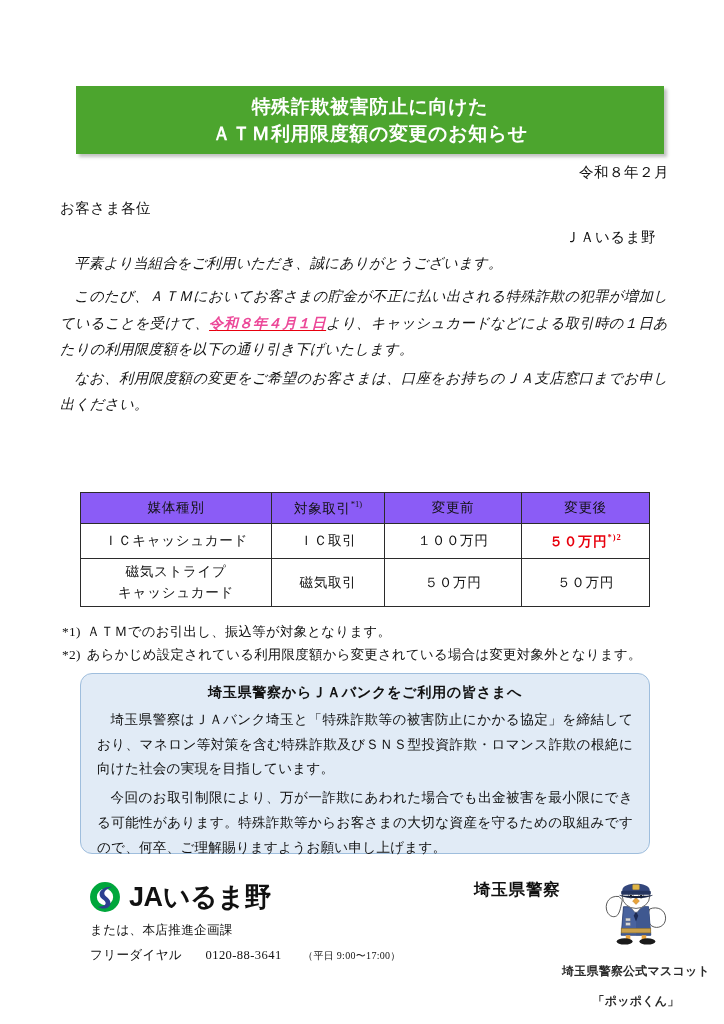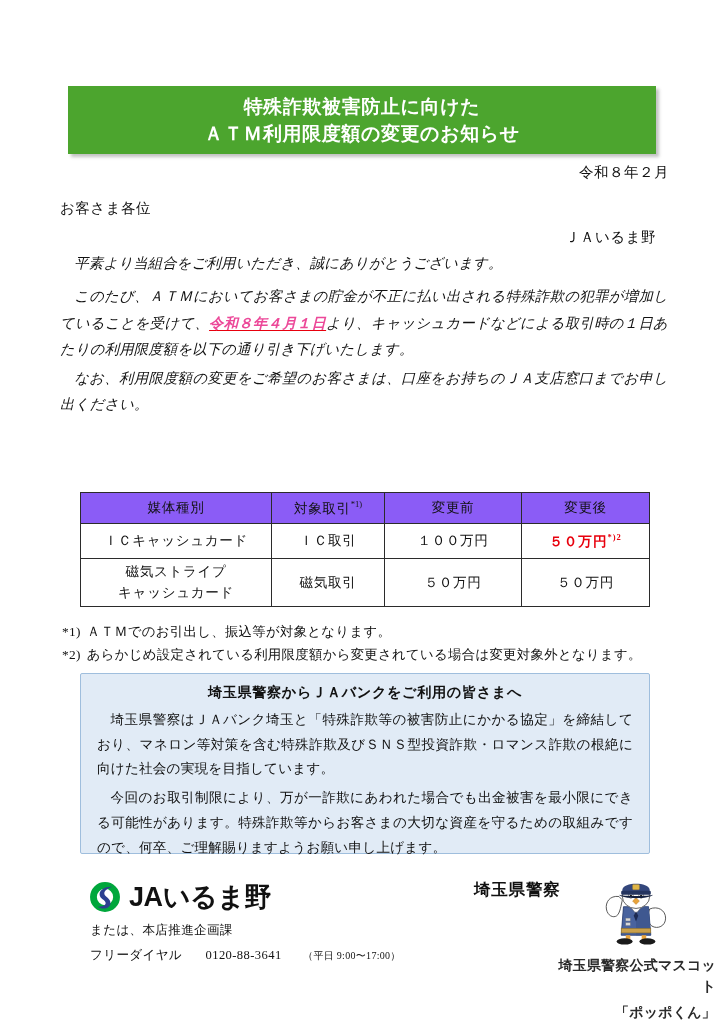--- a/index.html
+++ b/index.html
@@ -18,21 +18,21 @@
 
   .page {
     position: absolute;
     inset: 0;
     padding: 0;
   }
 
   
   .title-banner {
     position: absolute;
-    left: 68px;
+    left: 76px;
     top: 86px;
     width: 588px;
     height: 68px;
     background: #4CA52E;
     box-shadow: 3px 3px 3px rgba(120,120,120,0.45);
     display: flex;
     flex-direction: column;
     align-items: center;
     justify-content: center;
     gap: 3px;
@@ -149,21 +149,21 @@
 
   
   .police-box {
     position: absolute;
     left: 80px;
     top: 673px;
     width: 570px;
     height: 181px;
     background: #e1ebf6;
     border: 1px solid #9fbedd;
-    border-radius: 2px;
+    border-radius: 12px;
     box-sizing: border-box;
     padding: 9px 16px 10px 16px;
   }
   .police-title {
     text-align: center;
     font-size: 14.2px;
     font-weight: bold;
     letter-spacing: 0.6px;
     margin-bottom: 6px;
   }
@@ -223,27 +223,26 @@
   }
   .mascot-wrap {
     position: absolute;
     left: 556px;
     top: 876px;
     width: 160px;
     text-align: center;
   }
   .mascot-svg { display: block; margin: 0 auto; }
   .mascot-caption {
-    font-size: 14px;
+    font-size: 12px;
     line-height: 1.5;
     letter-spacing: 0.2px;
     font-weight: bold;
     color: #2b2b2b;
-    margin-top: 5px;
-    text-align: right;
+    margin-top: 12px;
   }
 </style>
 </head>
 <body>
 
 <div class="page">
 
   <div class="title-banner">
     <div class="title-line">特殊詐欺被害防止に向けた</div>
     <div class="title-line">ＡＴＭ利用限度額の変更のお知らせ</div>

